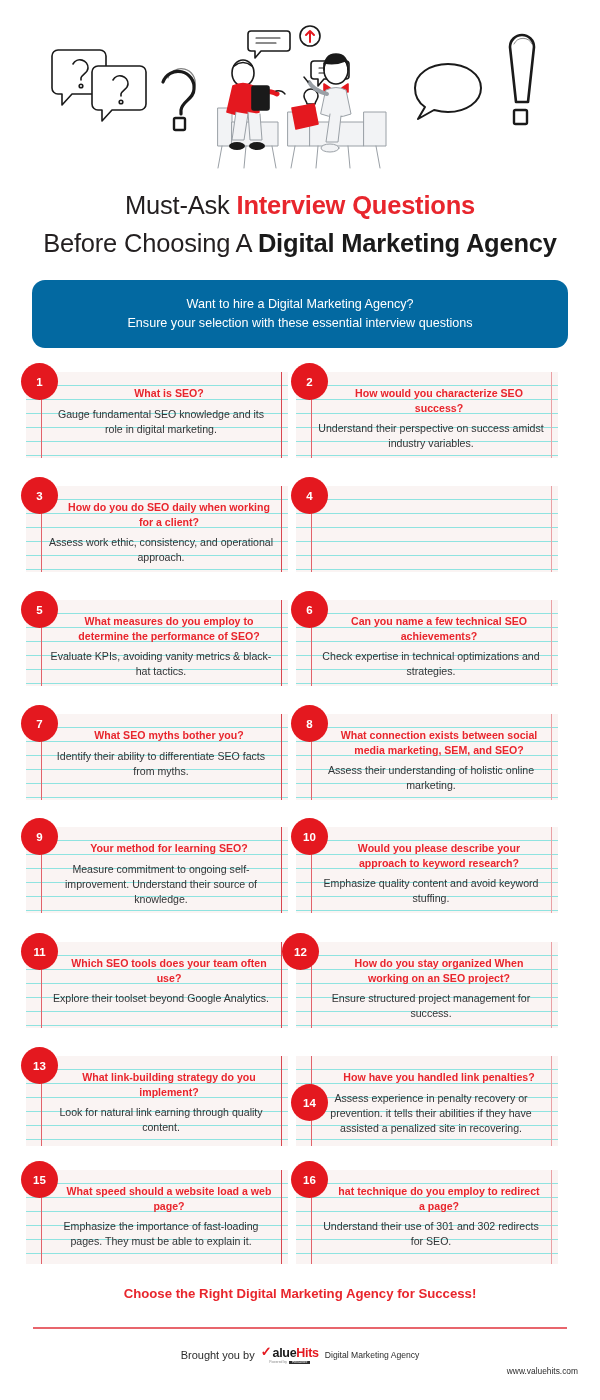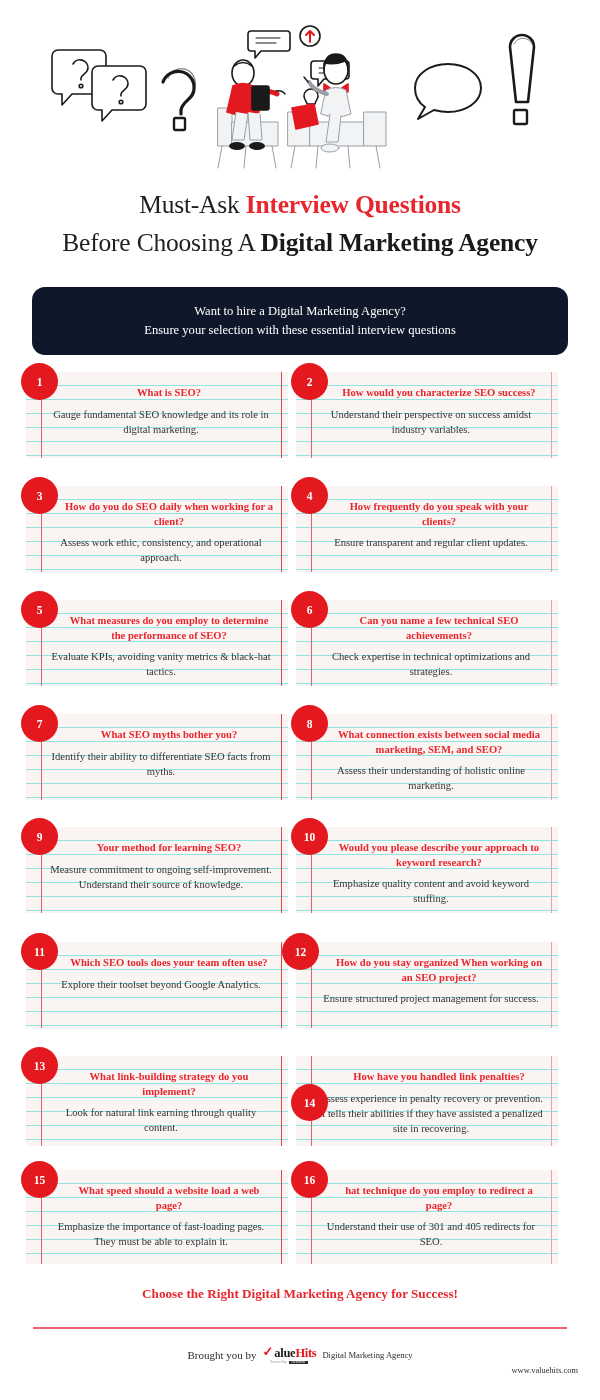--- a/index.html
+++ b/index.html
@@ -3,21 +3,21 @@
 <meta charset="utf-8">
 <style>
   html,body{margin:0;padding:0;}
   body{
     width:600px;height:1400px;
     background:#ffffff;
     font-family:"Liberation Sans", sans-serif;
     overflow:hidden;
     position:relative;
   }
-  .page{width:600px;height:1320px;position:relative;font-family:Liberation Serif, serif;}
+  .page{width:600px;height:1320px;position:relative;}
 
   
   .hero{
     position:absolute;left:0;top:0;width:600px;height:175px;
   }
   .hero svg{display:block;width:600px;height:175px;}
 
   
   .title-block{
     position:absolute;left:0;top:186px;width:600px;
@@ -29,22 +29,22 @@
     color:#231f20;
     font-weight:400;
     line-height:38px;
     white-space:nowrap;
   }
   .title-line .red{color:#e8262d;font-weight:700;}
   .title-line .blk{color:#1a1a1a;font-weight:700;}
 
   
   .banner{
-    position:absolute;left:32px;top:287px;width:536px;height:68px;
-    background:#0f172a;border-radius:13px;
+    position:absolute;left:32px;top:280px;width:536px;height:68px;
+    background:#0369a1;border-radius:13px;
     display:flex;align-items:center;justify-content:center;
     box-sizing:border-box;
   }
   .banner-txt{
     color:#ffffff;font-size:12.6px;line-height:19px;text-align:center;
     font-weight:500;
   }
 
   
   .grid{
@@ -281,24 +281,20 @@
         <div class="card-inner">
           <p class="q-title">How do you do SEO daily when working for a client?</p>
           <p class="q-desc">Assess work ethic, consistency, and operational approach.</p>
         </div>
       </div>
       <div class="badge" style="left: 21px; top: 105px;">3</div>
       <div class="card right" style="top: 114px; height: 86px;">
         <div class="rules"></div>
         <div class="vline l"></div>
         <div class="vline r"></div>
-        <div class="card-inner">
-          <p class="q-title">How frequently do you speak with your clients?</p>
-          <p class="q-desc">Ensure transparent and regular client updates.</p>
-        </div>
       </div>
       <div class="badge" style="left: 291px; top: 105px;">4</div>
       <div class="card left" style="top: 228px; height: 86px;">
         <div class="rules"></div>
         <div class="vline l"></div>
         <div class="vline r"></div>
         <div class="card-inner">
           <p class="q-title">What measures do you employ to determine the performance of SEO?</p>
           <p class="q-desc">Evaluate KPIs, avoiding vanity metrics &amp; black-hat tactics.</p>
         </div>
@@ -403,21 +399,21 @@
           <p class="q-desc">Emphasize the importance of fast-loading pages. They must be able to explain it.</p>
         </div>
       </div>
       <div class="badge" style="left: 21px; top: 789px;">15</div>
       <div class="card right" style="top: 798px; height: 94px;">
         <div class="rules"></div>
         <div class="vline l"></div>
         <div class="vline r"></div>
         <div class="card-inner">
           <p class="q-title">hat technique do you employ to redirect a page?</p>
-          <p class="q-desc">Understand their use of 301 and 405 redirects for SEO.</p>
+          <p class="q-desc">Understand their use of 301 and 302 redirects for SEO.</p>
         </div>
       </div>
       <div class="badge" style="left: 291px; top: 789px;">16</div>
     </div>
 
   <div class="closing">Choose the Right Digital Marketing Agency for Success!</div>
   <div class="divider"></div>
 
   <div class="brand-row">
     <span class="brand-pre">Brought you by</span>

